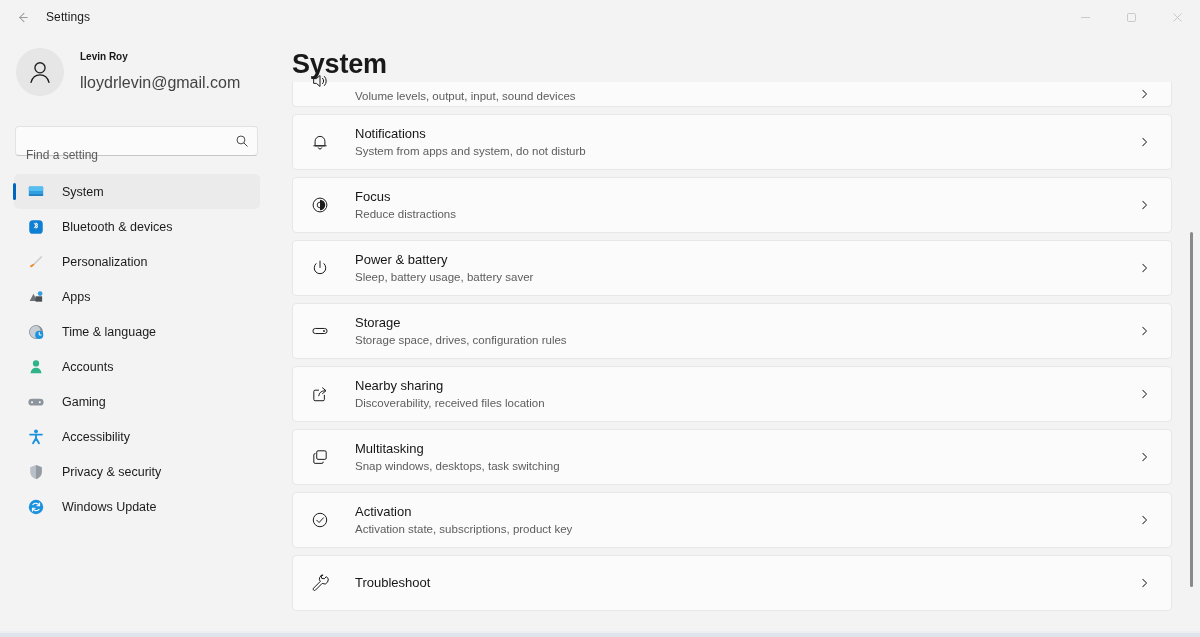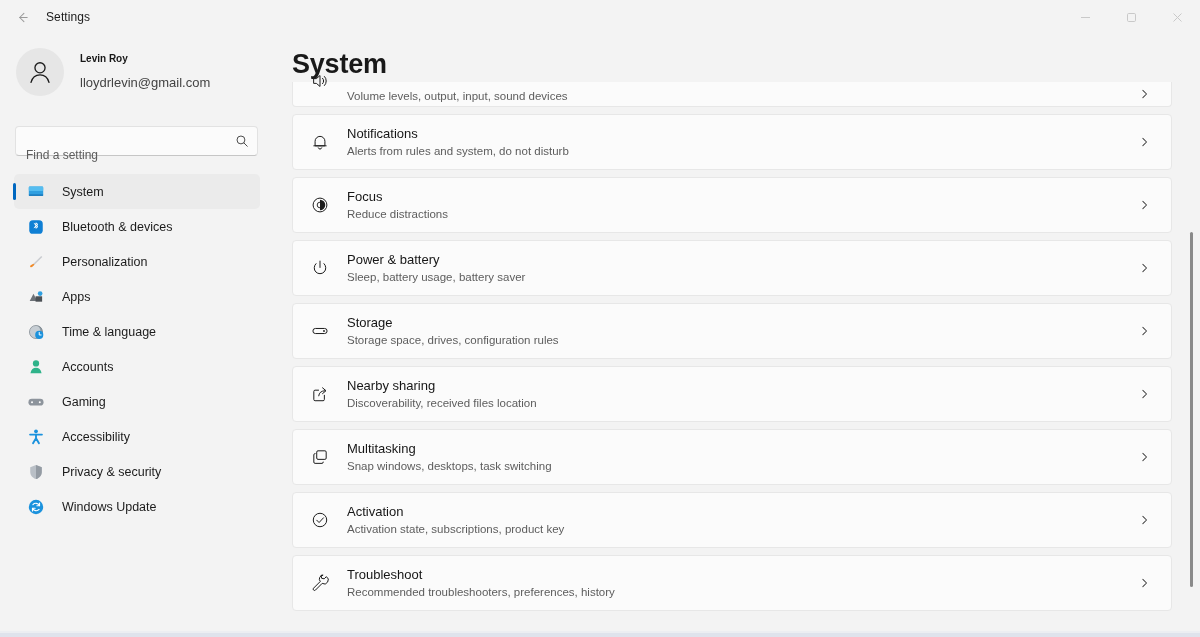--- a/index.html
+++ b/index.html
@@ -38,21 +38,21 @@
     background: #f3f3f3;
   }
   .profile { display: flex; align-items: center; padding: 16px 0 0 16px; height: 64px; }
   .avatar {
     width: 48px; height: 48px; border-radius: 50%; background: #e6e6e6;
     display: flex; align-items: center; justify-content: center; flex: 0 0 48px;
   }
   .avatar svg { display: block; }
   .profile-text { margin-left: 16px; line-height: 1.3; }
   .profile-name { font-size: 10px; font-weight: bold; color: #171717; }
-  .profile-email { font-size: 13px; color: #434343; margin-top: 10px; }
+  .profile-email { font-size: 16px; color: #434343; margin-top: 10px; }
 
   .searchbox {
     position: absolute; left: 15px; top: 94px; width: 243px; height: 30px;
     background: #fbfbfb; border: 1px solid #e2e2e2; border-bottom-color: #c6c6c6;
     border-radius: 4px; display: flex; align-items: center; padding: 0 8px 0 10px;
   }
   .searchbox input {
     flex: 1; border: none; outline: none; background: transparent;
     font-family: "Liberation Sans", sans-serif; font-size: 12px; color: #1b1b1b; margin-top: 28px;
   }
@@ -85,21 +85,21 @@
   .page-title {
     position: absolute; left: 12px; top: 17px;
     font-size: 27px; font-weight: bold; color: #191919; letter-spacing: -.2px;
   }
   .cards {
     position: absolute; left: 12px; top: 50px; width: 880px;
   }
   .card {
     position: relative; width: 880px; height: 56px; background: #fbfbfb;
     border: 1px solid #e7e7e7; border-radius: 4px;
-    display: flex; align-items: center; margin-bottom: 7px;
+    display: flex; align-items: center; margin-bottom: 7px; gap: 8px;
   }
   .card.clipped { height: 25px; align-items: flex-end; border-top: none; border-radius: 0 0 4px 4px; }
   .card-icon {
     width: 22px; flex: 0 0 22px; margin-left: 16px;
     display: flex; align-items: center; justify-content: center; color: #1c1c1c;
   }
   .card.clipped .card-icon { align-self: flex-start; margin-top: -12px; overflow: hidden; height: 22px;}
   .card-icon svg { display: block; }
   .card-text { margin-left: 16px; line-height: 1.25; }
   .card.clipped .card-text { margin-bottom: 3px; }
@@ -338,21 +338,21 @@
       <div class="card">
         <span class="card-icon">
           <svg width="20" height="20" viewBox="0 0 22 22" fill="none" stroke="currentColor" stroke-width="1.1">
             <path d="M5.6 15.2 V10.2 A5.4 5.4 0 0 1 16.4 10.2 V15.2 Z" stroke-linejoin="round"></path>
             <path d="M4.2 15.2 H17.8" stroke-linecap="round"></path>
             <path d="M9.1 17.4 A2 2 0 0 0 12.9 17.4" stroke-linecap="round"></path>
           </svg>
         </span>
         <span class="card-text">
           <span class="card-title" style="display:block">Notifications</span>
-          <span class="card-sub" style="display:block">Alerts from rules and system, do not disturb</span>
+          <span class="card-sub" style="display:block">System from apps and system, do not disturb</span>
         </span>
         <span class="chevron">
           <svg width="13" height="13" viewBox="0 0 16 16" fill="none" stroke="currentColor" stroke-width="1.3">
             <path d="M6 3.5 L10.5 8 L6 12.5" stroke-linecap="round" stroke-linejoin="round"></path>
           </svg>
         </span>
       </div>
 
       <div class="card">
         <span class="card-icon">
@@ -465,21 +465,20 @@
       </div>
 
       <div class="card">
         <span class="card-icon">
           <svg width="20" height="20" viewBox="0 0 22 22" fill="none" stroke="currentColor" stroke-width="1.1">
             <path d="M14.6 3.6 A4.2 4.2 0 0 0 11.9 10.5 L4.4 18 A1.5 1.5 0 0 0 6.5 20.1 L14 12.6 A4.2 4.2 0 0 0 18.6 5.2 L16.2 7.6 L13.4 7 L12.8 4.2 Z" transform="translate(-0.6,-1.2)" stroke-linecap="round" stroke-linejoin="round"></path>
           </svg>
         </span>
         <span class="card-text">
           <span class="card-title" style="display:block">Troubleshoot</span>
-          <span class="card-sub" style="display:block">Recommended troubleshooters, preferences, history</span>
         </span>
         <span class="chevron">
           <svg width="13" height="13" viewBox="0 0 16 16" fill="none" stroke="currentColor" stroke-width="1.3">
             <path d="M6 3.5 L10.5 8 L6 12.5" stroke-linecap="round" stroke-linejoin="round"></path>
           </svg>
         </span>
       </div>
 
     </div>
 

